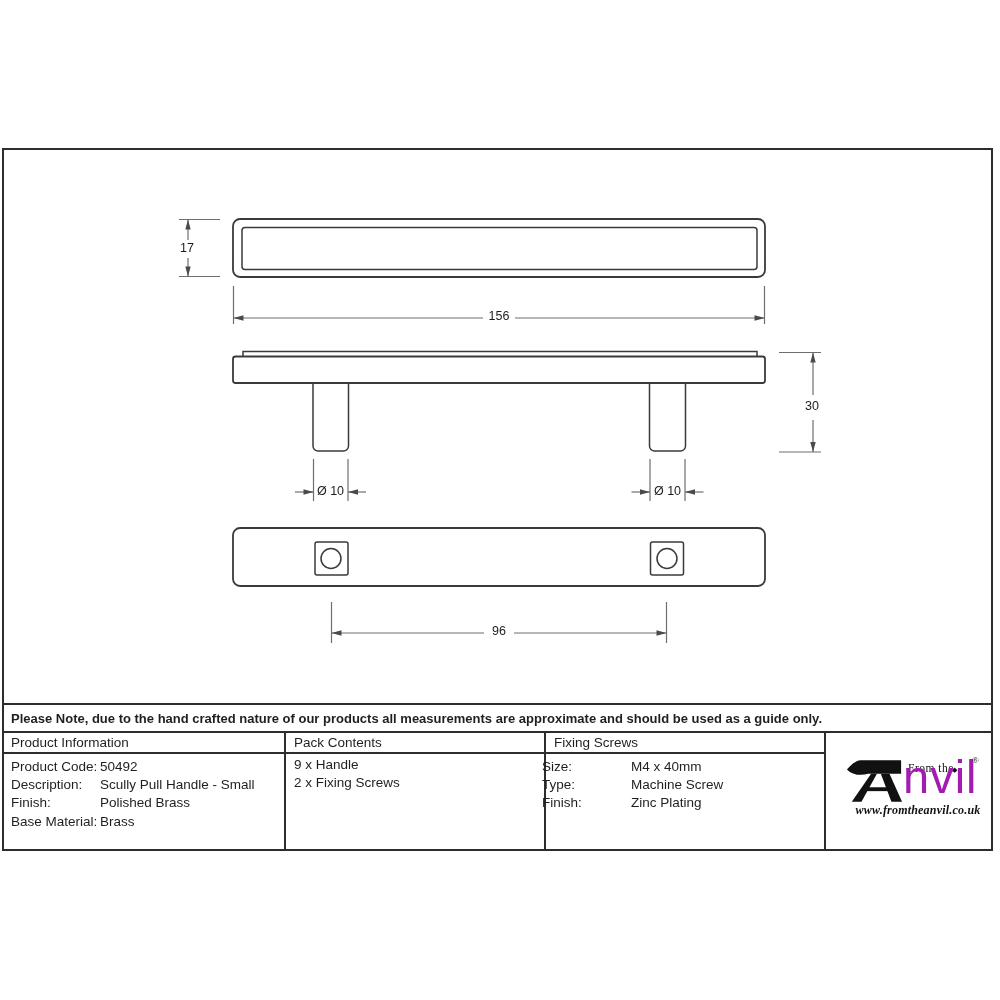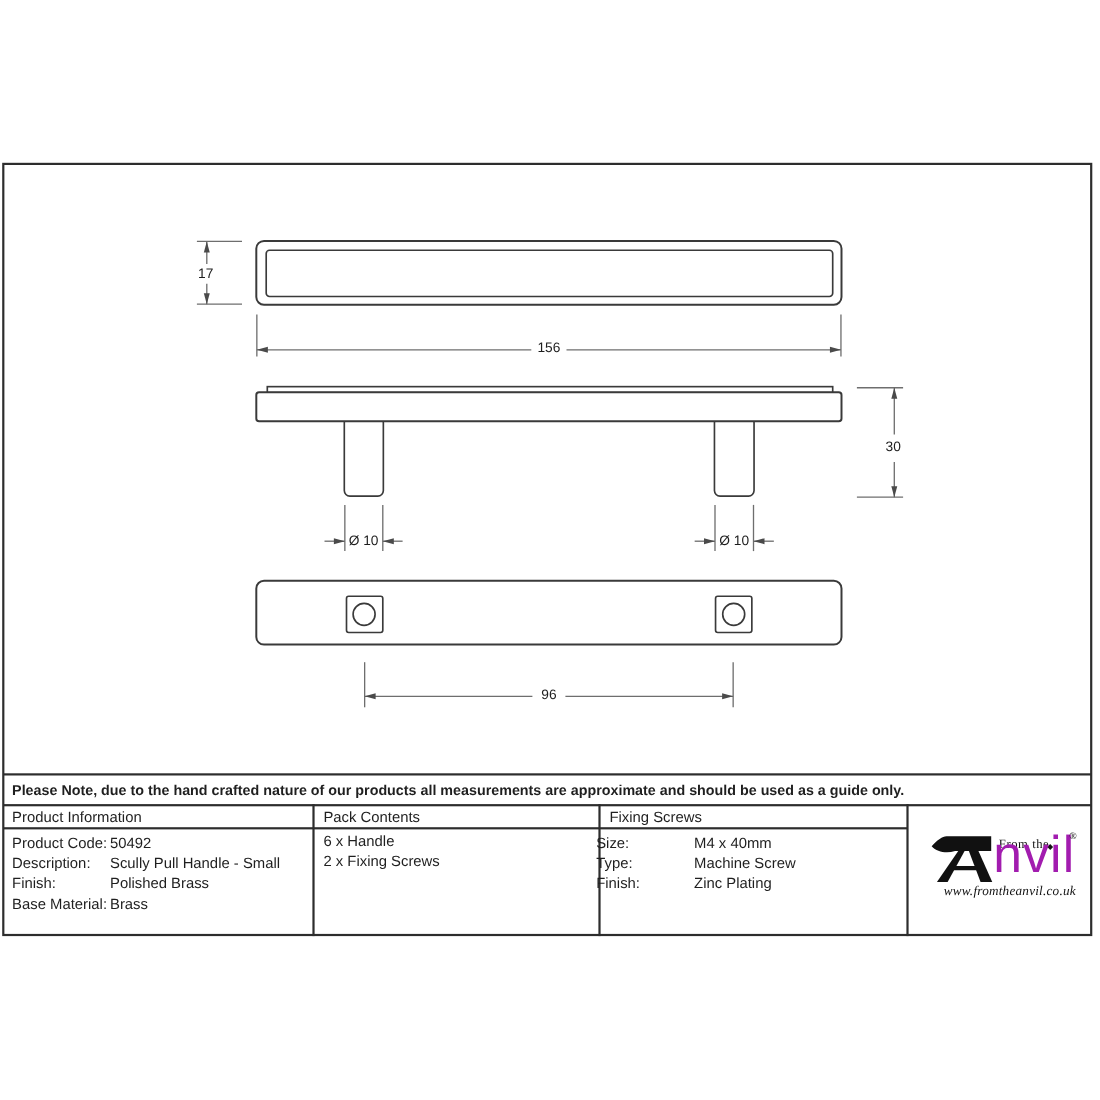--- a/index.html
+++ b/index.html
@@ -38,21 +38,21 @@
     font-size:47px; line-height:42px; color:#a21caf; letter-spacing:1px;
   }
   .logo-tagline {
     position:absolute; left:82px; top:29px; font-family:"Liberation Serif", serif;
     font-size:11.5px; color:#111; letter-spacing:0.5px;
   }
   .logo-diamond { position:absolute; left:126px; top:33px; font-size:7px; color:#111; }
   .logo-reg { position:absolute; left:146px; top:22px; font-family:"Liberation Serif", serif; font-size:9px; color:#111; }
   .logo-site {
     position:absolute; left:18px; top:70px; width:148px; text-align:center;
-    font-family:"Liberation Serif", serif; font-style:italic; font-weight:normal;
+    font-family:"Liberation Serif", serif; font-style:italic; font-weight:bold;
     font-size:12px; color:#111; letter-spacing:0.2px; white-space:nowrap;
   }
 </style>
 </head>
 <body>
 
 <div class="page">
 
   <div class="frame"></div>
 
@@ -165,21 +165,21 @@
       <span class="k">Finish:</span>
       <span class="v">Polished Brass</span>
     </div>
     <div class="kvrow">
       <span class="k">Base Material:</span>
       <span class="v">Brass</span>
     </div>
   </div>
 
   <div class="listblock" style="left:294px; top:757px;">
-    <div class="li">6 x Handle</div>
+    <div class="li">9 x Handle</div>
     <div class="li">2 x Fixing Screws</div>
   </div>
 
   <div class="kvblock" style="left:542px; top:757px;">
     <div class="kvrow">
       <span class="k">Size:</span>
       <span class="v">M4 x 40mm</span>
     </div>
     <div class="kvrow">
       <span class="k">Type:</span>

